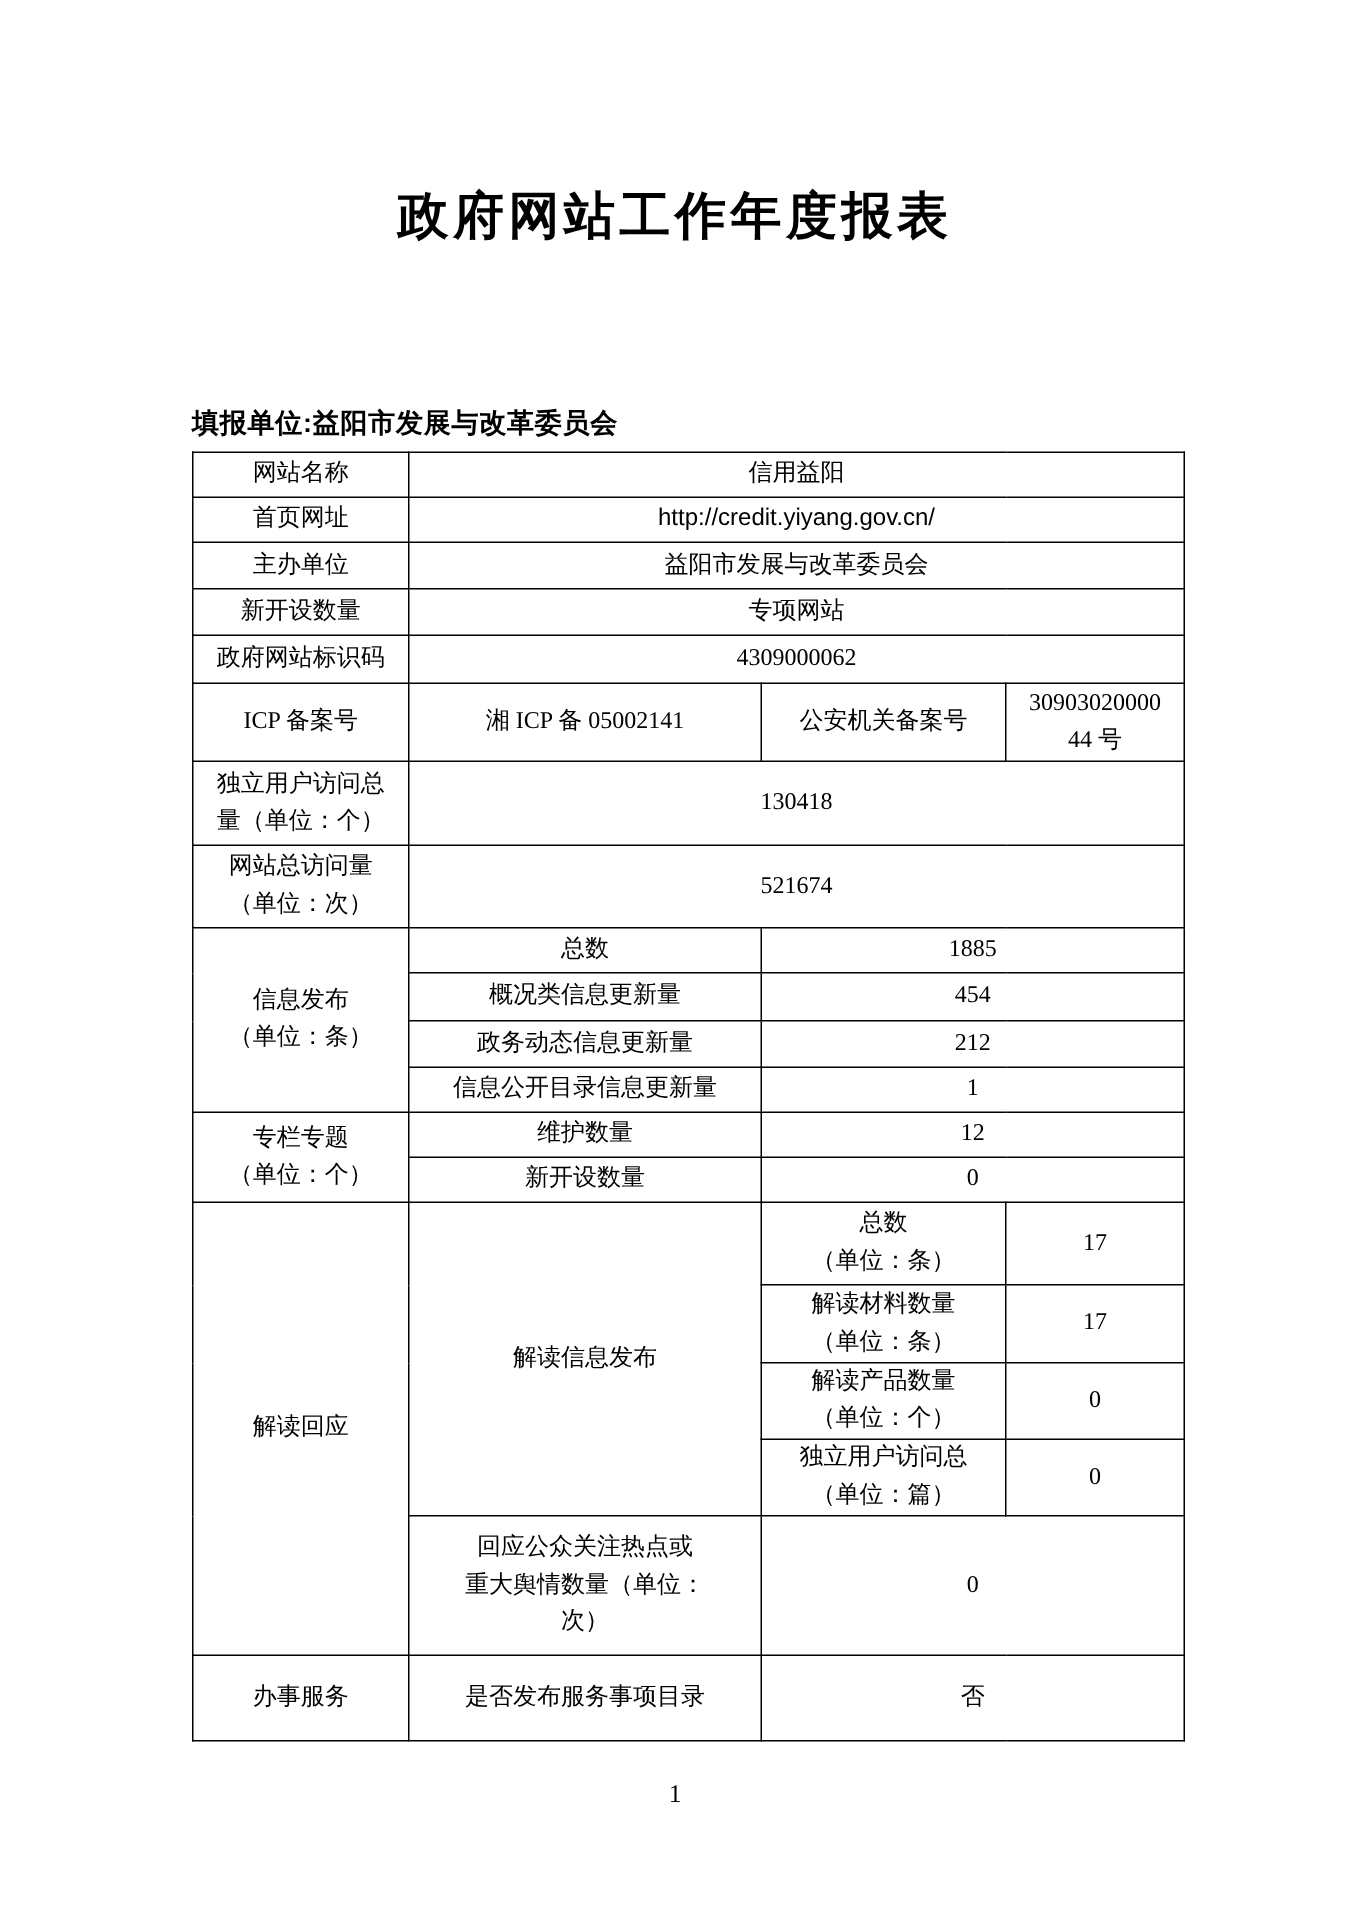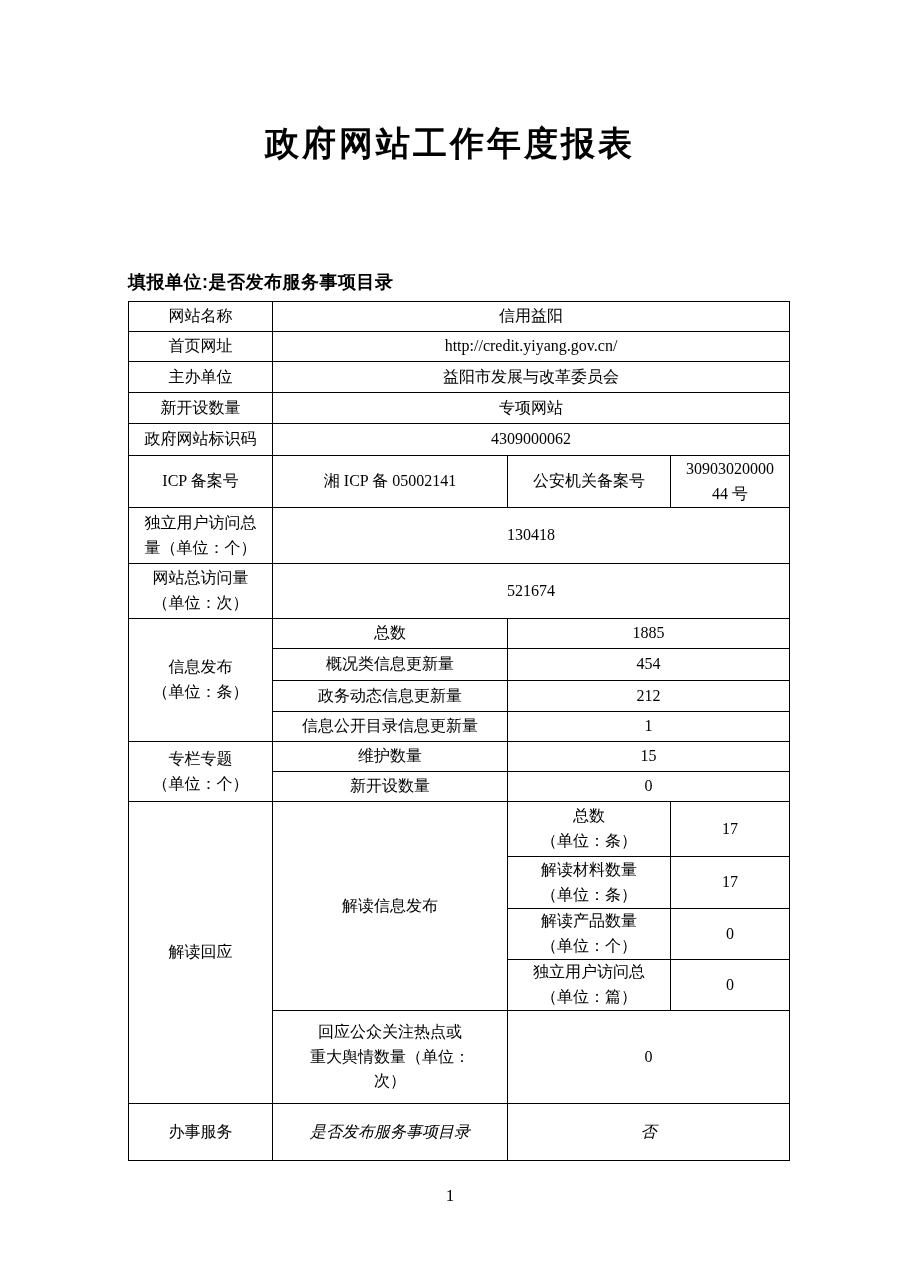--- a/index.html
+++ b/index.html
@@ -59,50 +59,49 @@
     text-align: center;
     vertical-align: middle;
     font-size: 16px;
     line-height: 1.55;
     white-space: pre-line;
     padding: 0 3px;
     overflow: hidden;
     margin-left: 36px;
   }
   td.url-cell {
-    font-family: Liberation Serif, serif;
+    font-family: Liberation Sans, sans-serif;
     font-size: 16px;
     letter-spacing: 0px;
   }
   td.align-bottom {
     vertical-align: bottom;
     padding-bottom: 10px;
   }
   td.align-top {
     vertical-align: top;
     padding-top: 6px;
-    font-style: italic;
   }
   .page-number {
     position: absolute;
     top: 1186px;
     left: 0;
     width: 100%;
     text-align: center;
     font-size: 17px;
     color: #000000;
   }
 </style>
 </head>
 <body>
 
 <div class="page">
 
   <div class="doc-title">政府网站工作年度报表</div>
-  <div class="report-unit">填报单位:是否发布服务事项目录</div>
+  <div class="report-unit">填报单位:益阳市发展与改革委员会</div>
 
   <table class="report-table">
     <colgroup>
       <col style="width:144px">
       <col style="width:235px">
       <col style="width:163px">
       <col style="width:119px">
     </colgroup>
     <tbody>
       <tr style="height:30px">
@@ -159,21 +158,21 @@
       </tr>
       <tr style="height:30px">
         <td>信息公开目录信息更新量</td>
         <td colspan="2">1</td>
       </tr>
 
       <tr style="height:30px">
         <td rowspan="2">专栏专题
 （单位：个）</td>
         <td>维护数量</td>
-        <td colspan="2">15</td>
+        <td colspan="2">12</td>
       </tr>
       <tr style="height:30px">
         <td>新开设数量</td>
         <td colspan="2">0</td>
       </tr>
 
       <tr style="height:55px">
         <td rowspan="5">解读回应</td>
         <td rowspan="4">解读信息发布</td>
         <td>总数

